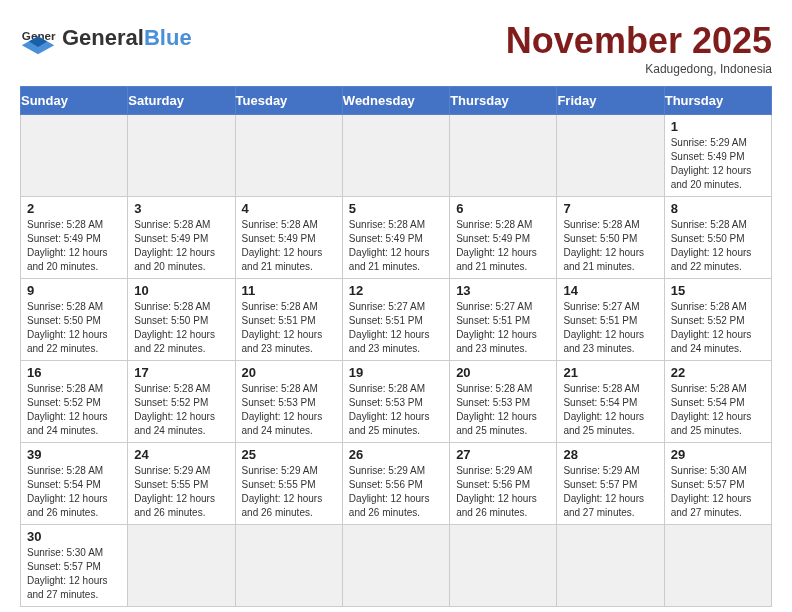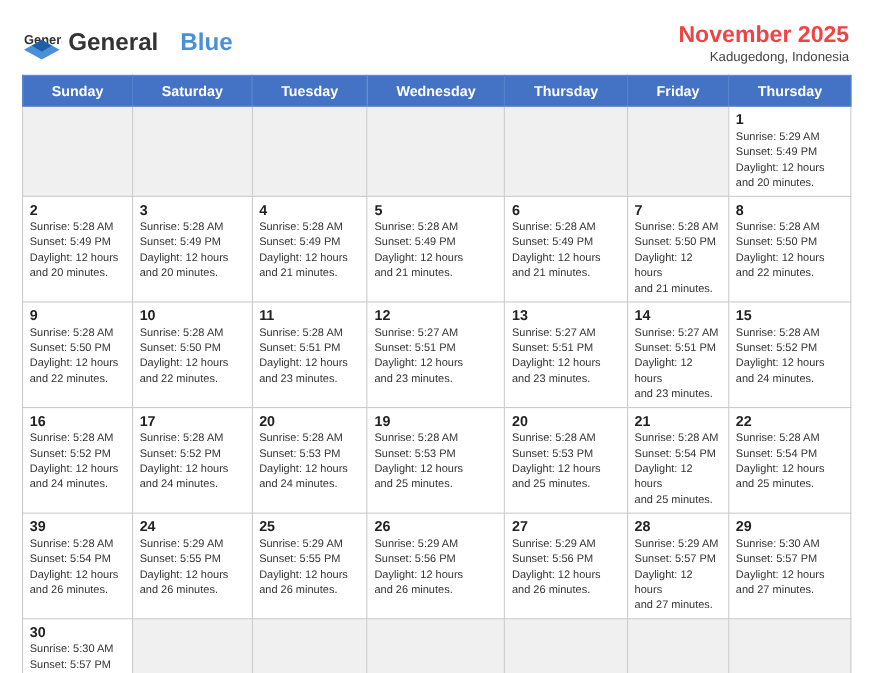--- a/index.html
+++ b/index.html
@@ -22,48 +22,47 @@
       gap: 6px;
     }
     .logo-text {
       font-size: 22px;
       font-weight: bold;
       color: #333;
       line-height: 1;
     }
     .logo-text span {
       color: #4a90d9;
-      padding-left: 20px;
     }
     .logo-icon {
       width: 36px;
       height: 36px;
     }
     .title-area {
       text-align: right;
     }
     .month-title {
-      font-size: 21px;
+      font-size: 36px;
       font-weight: bold;
-      color: #ef4444;
+      color: #7f1d1d;
     }
     .location {
       font-size: 12px;
       color: #444;
     }
     .calendar {
       width: 100%;
       border-collapse: collapse;
       border: 1px solid #ccc;
     }
     .calendar th {
       background-color: #4472c4;
       color: #fff;
       text-align: left;
-      padding: 6px 26px;
+      padding: 6px 0;
       font-size: 13px;
       font-weight: bold;
       border: 1px solid #5580cc;
     }
     .calendar td {
       border: 1px solid #ccc;
       vertical-align: top;
       padding: 4px 6px;
       width: calc(100% / 7);
       min-height: 70px;

